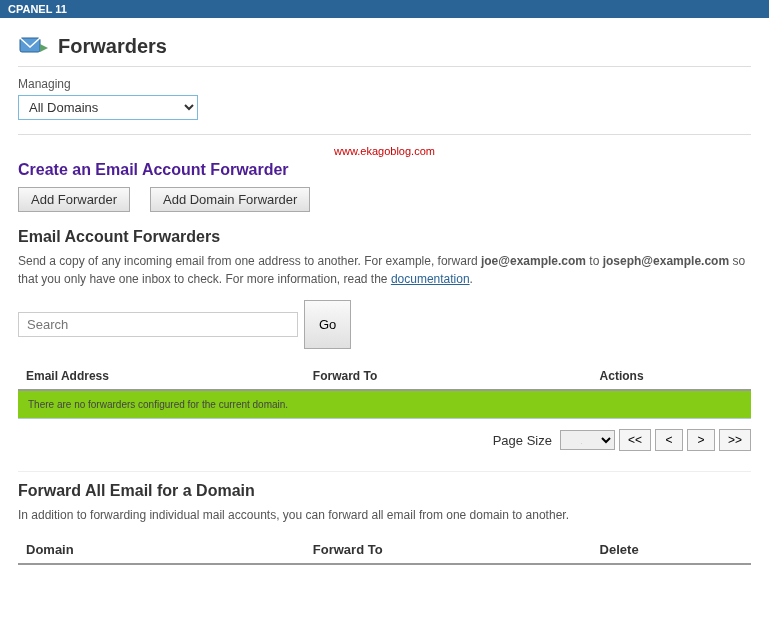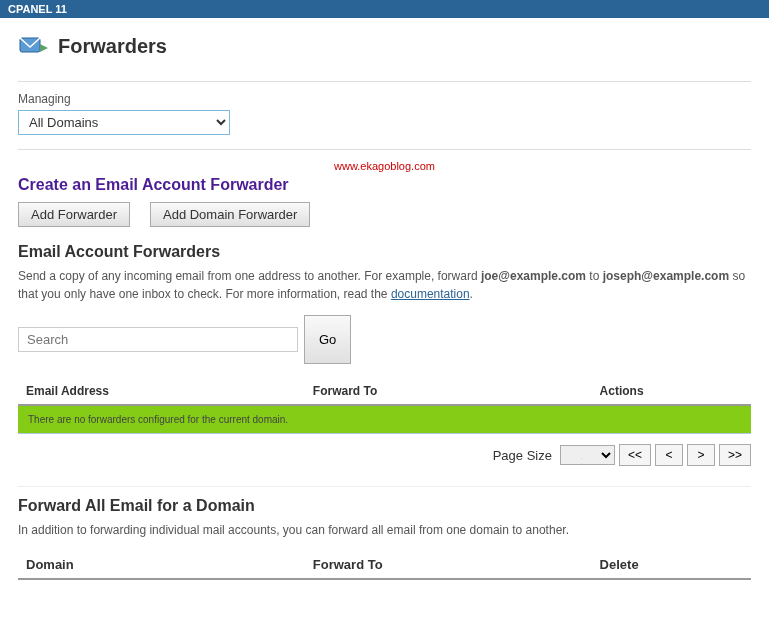--- a/index.html
+++ b/index.html
@@ -17,38 +17,38 @@
       font-weight: bold;
     }
     .main-content {
       padding: 12px 18px;
     }
     .header-row {
       display: flex;
       align-items: center;
       gap: 8px;
       margin-bottom: 10px;
-      padding-bottom: 19px;
+      padding-bottom: 4px;
       border-bottom: 1px solid #ddd;
     }
     .header-title {
       font-size: 20px;
       font-weight: bold;
       color: #333;
     }
     .managing-section {
       margin-bottom: 14px;
     }
     .managing-label {
       font-size: 12px;
       color: #555;
       margin-bottom: 4px;
     }
     .managing-select {
-      width: 212px;
+      width: 180px;
       padding: 3px 6px;
       border: 1px solid #7abadd;
       background: #fff;
       font-size: 13px;
       color: #333;
     }
     .create-section-title {
       font-size: 16px;
       font-weight: bold;
       color: #4c1d95;

